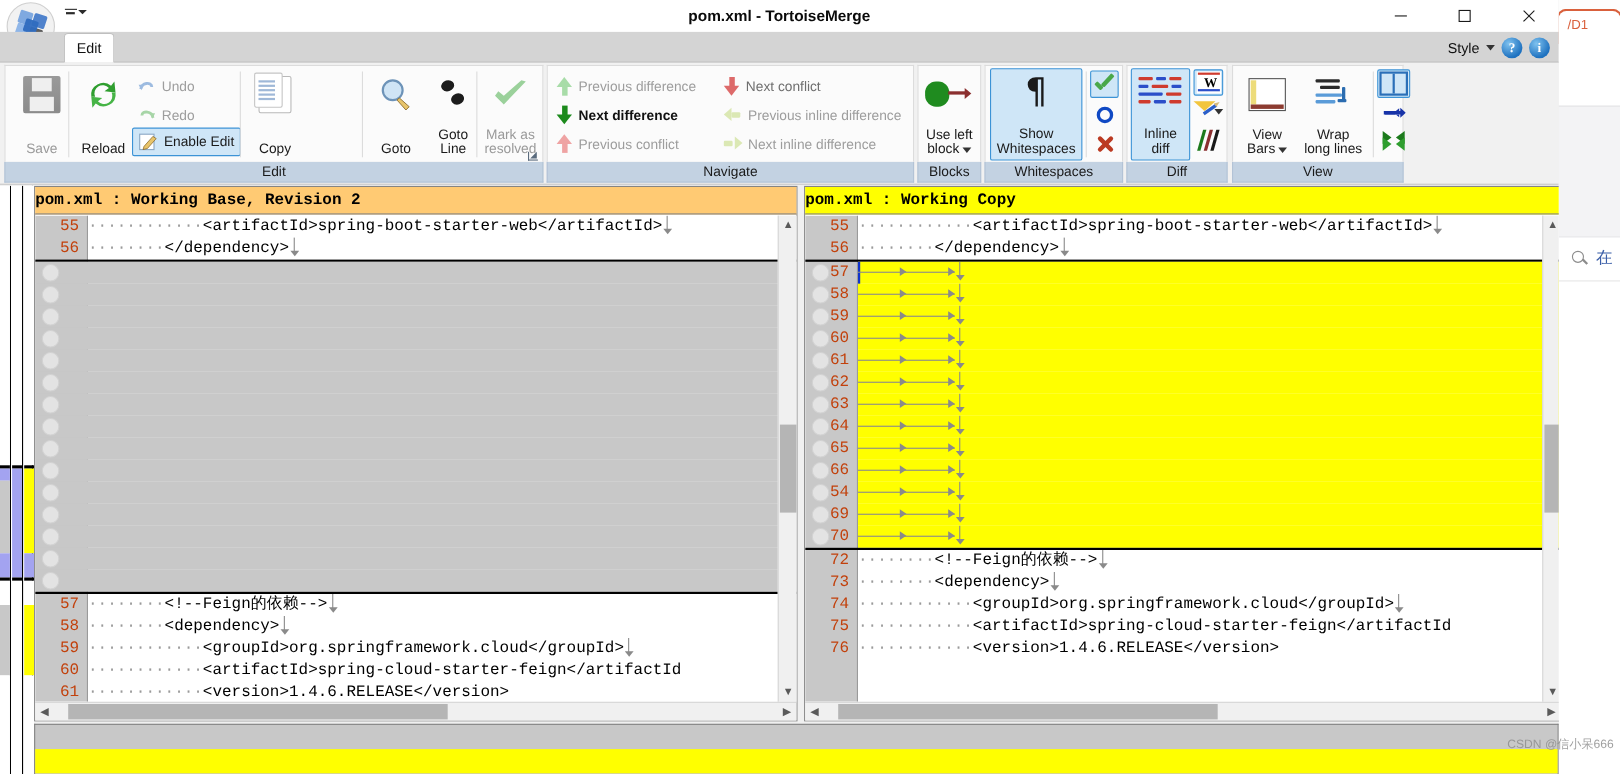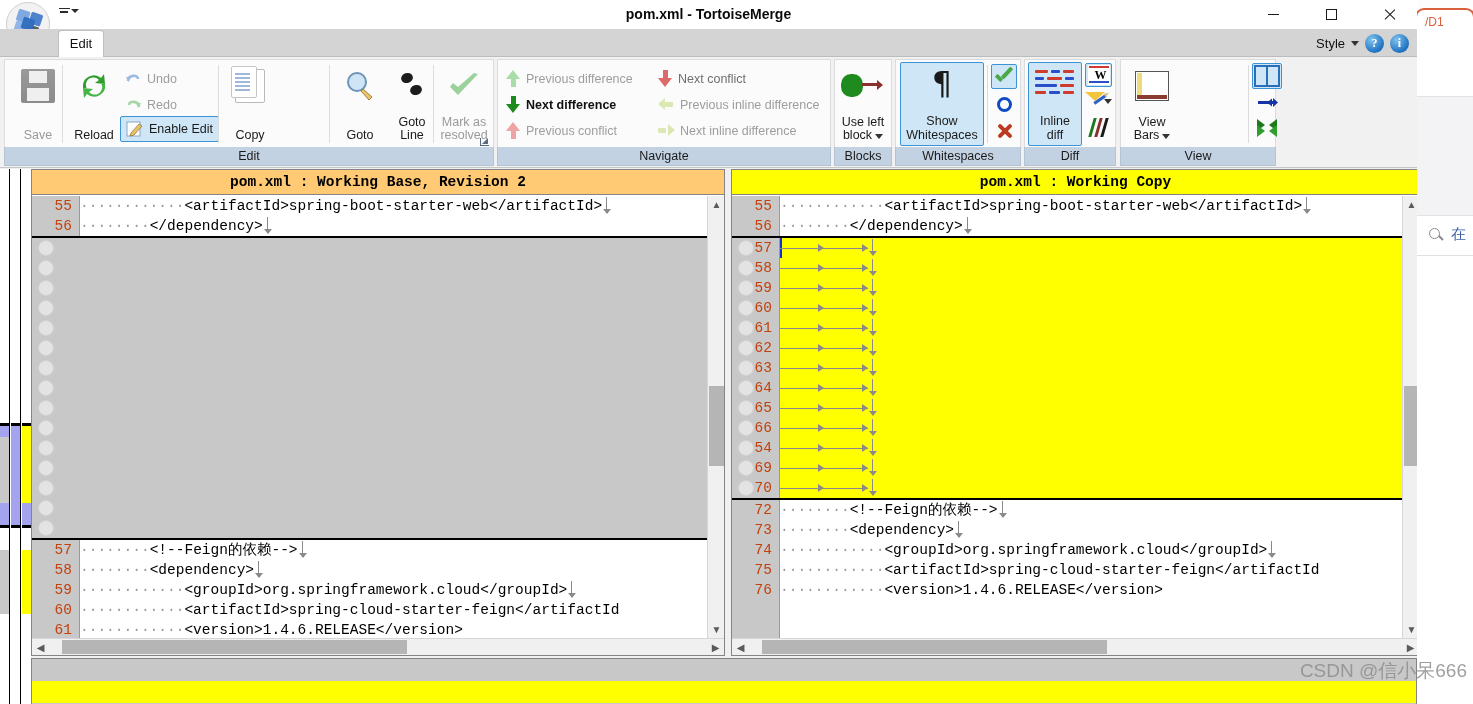--- a/index.html
+++ b/index.html
@@ -292,21 +292,21 @@
   
   #panes { position:absolute; left:31px; top:169px; right:0; height:487px; }
 
   .pane { position:absolute; top:0; height:487px; background:#fff;
     border:1px solid #848484; }
   #pane-left  { left:0;   width:694px; }
   #pane-right { left:700px; width:689px; }
 
   .pane-header {
     position:absolute; left:0; top:0; right:0; height:25px;
-    line-height:25px; text-align:center; font-weight:bold;
+    line-height:25px; text-align:left; font-weight:bold;
     font-family:"Liberation Mono", monospace; font-size:14.5px; color:#000;
     border-bottom:1px solid #848484;
   }
   .hdr-left  { background:#ffca73; }
   .hdr-right { background:#ffff00; }
 
   .pane-body {
     position:absolute; left:0; top:26px; right:0; bottom:17px;
     overflow:hidden; background:#fff;
   }
@@ -385,21 +385,21 @@
   }
   #bottom-sep { position:absolute; left:31px; top:656px; right:0; height:2px; background:#f0f0f0; }
   #bottom-line {
     position:absolute; left:0; top:22px; right:0; height:22px; background:#ffff00;
     font-family:"Liberation Mono", monospace; font-size:14.5px; line-height:22px;
     padding-left:4px; white-space:pre;
   }
 
   #watermark {
     position:absolute; right:6px; bottom:20px; z-index:40;
-    font-size:19px; color:#8f8f8f; opacity:.85; white-space:nowrap;
+    font-size:11px; color:#8f8f8f; opacity:.85; white-space:nowrap;
     font-family:"Liberation Sans", sans-serif;
   }
 </style>
 </head>
 <body>
 
 <div id="bg-window">
   <div id="bg-win-tabstrip">
     <div id="bg-win-tab"></div>
     <div id="bg-win-tab-text">/D1</div>
@@ -715,20 +715,34 @@
           <span class="ic ic-viewbars">
             <span class="yb"></span>
               <span class="rb"></span>
           </span>
           <span class="lbl" style="line-height:13px;">
             <span>View</span><br>
             <span>Bars</span><span class="caret-dn"></span>
           </span>
         </div>
 
+        <div class="bigbtn" style="left:58px; width:66px;">
+          <span class="ic ic-wrap">
+            <i style="left:2px;top:1px;width:22px;background:#2b2b2b;"></i>
+            <i style="left:6px;top:7px;width:18px;background:#2b2b2b;"></i>
+            <i style="left:2px;top:14px;width:24px;background:#5a9bd8;"></i>
+            <i style="left:2px;top:20px;width:18px;background:#5a9bd8;"></i>
+            <i style="left:26px;top:8px;width:3px;height:12px;background:#2b6cb0;"></i>
+            <i style="left:22px;top:19px;width:8px;background:#2b6cb0;"></i>
+          </span>
+          <span class="lbl" style="line-height:13px;">
+            <span>Wrap</span><br>
+            <span>long lines</span>
+          </span>
+        </div>
 
         <div class="sep-v" style="left:127px;"></div>
 
         <div class="tinybtn selbox" style="position:absolute; left:131px; top:3px; width:30px; height:26px;">
           <span class="ic-twopane"></span>
         </div>
         <div class="tinybtn" style="position:absolute; left:131px; top:32px; width:30px; height:22px;">
           <span class="ic-swap">
             <svg width="22" height="16" viewBox="0 0 22 16">
               <path d="M3 6 h14 l0 -3 5 4.5 -5 4.5 0 -3 H3z" fill="#1733a8"></path>

